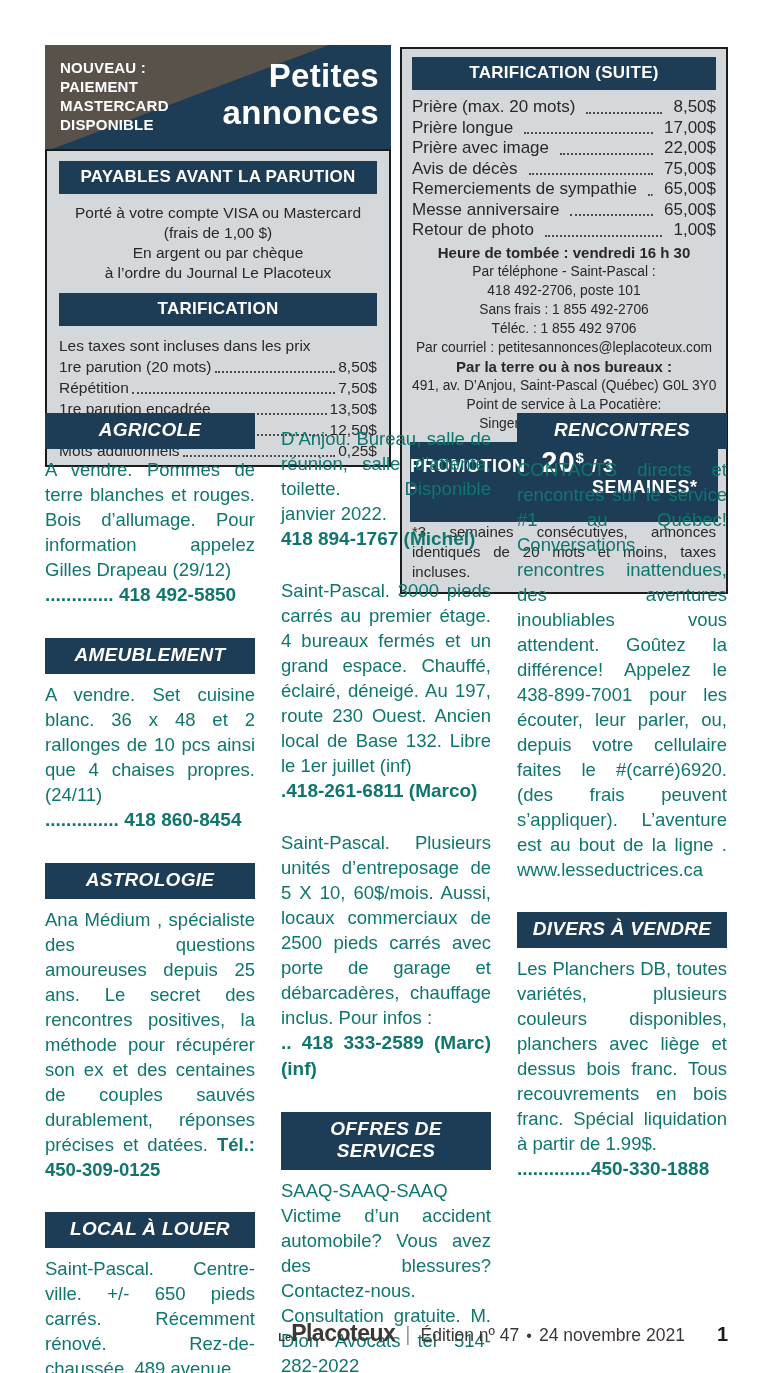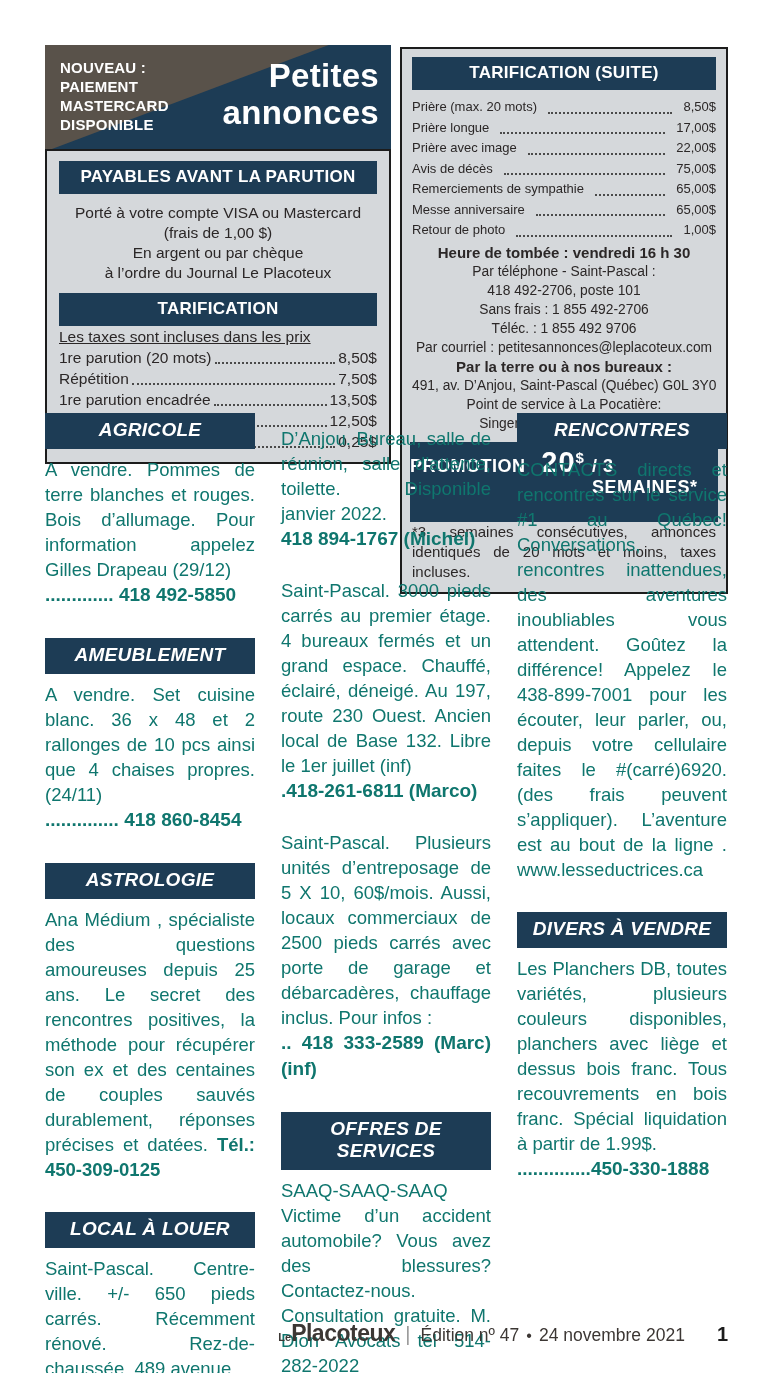--- a/index.html
+++ b/index.html
@@ -10,32 +10,32 @@
   .box-left{position:absolute;left:45px;top:45px;width:346px;}
   .banner{position:relative;height:104px;background:#59524a;}
   .wedge{position:absolute;top:0;left:0;right:0;bottom:0;background:#1d3c55;
          clip-path:polygon(82% 0,100% 0,100% 100%,2% 100%);}
   .nouveau{position:absolute;left:15px;top:13px;color:#fff;font-weight:700;
            font-size:15px;line-height:19px;letter-spacing:.2px;}
   .banner-title{position:absolute;right:12px;top:12px;color:#fff;font-weight:700;
                 font-size:33px;line-height:37px;text-align:right;letter-spacing:.3px;}
 
   .panel{border:2px solid #1c1c1c;background:#d5d8db;box-sizing:border-box;}
-  .panel-left{padding:10px 12px 10px;}
+  .panel-left{padding:10px 12px 4px;}
   .bar{background:#1d3c55;color:#fff;text-align:center;font-weight:700;
        font-size:17px;padding:6px 0 7px;letter-spacing:.3px;}
   .pay-lines{text-align:center;font-size:15.5px;line-height:20px;margin:9px 0 10px;}
-  .tarif-note{font-size:15.5px;line-height:21px;text-decoration:underline;}
+  .tarif-note{font-size:15.5px;line-height:21px;margin-top:9px;}
   .price-row{display:flex;align-items:flex-end;font-size:15.5px;line-height:21px;}
   .dots{flex:1;border-bottom:2px dotted #4a4a4a;margin:0 3px 4px;}
 
   
   .box-right{position:absolute;left:400px;top:47px;width:328px;}
   .panel-right{padding:8px 10px 10px;}
-  .panel-right .price-row{font-size:13px;line-height:20.5px;gap:8px;}
+  .panel-right .price-row{font-size:17px;line-height:20.5px;gap:8px;}
   .deadline{font-weight:700;text-align:center;font-size:15px;line-height:19px;margin-top:2px;}
   .contact-line{text-align:center;font-size:13.8px;line-height:19px;white-space:nowrap;}
   .mail-title{font-weight:700;text-align:center;font-size:15px;line-height:19px;}
   .promo-bar{margin:9px -2px 0;background:#1d3c55;color:#fff;display:flex;
              justify-content:center;align-items:baseline;padding:4px 0 24px;}
   .promo-label{font-size:18px;font-weight:700;letter-spacing:.5px;}
   .promo-amount{font-size:29px;font-weight:700;margin-left:10px;letter-spacing:1px;}
   .promo-cur{font-size:15px;font-weight:700;position:relative;top:-9px;}
   .promo-suffix{font-size:18px;font-weight:700;margin-left:8px;letter-spacing:.5px;}
   .promo-note{font-size:15px;line-height:20px;text-align:justify;}

